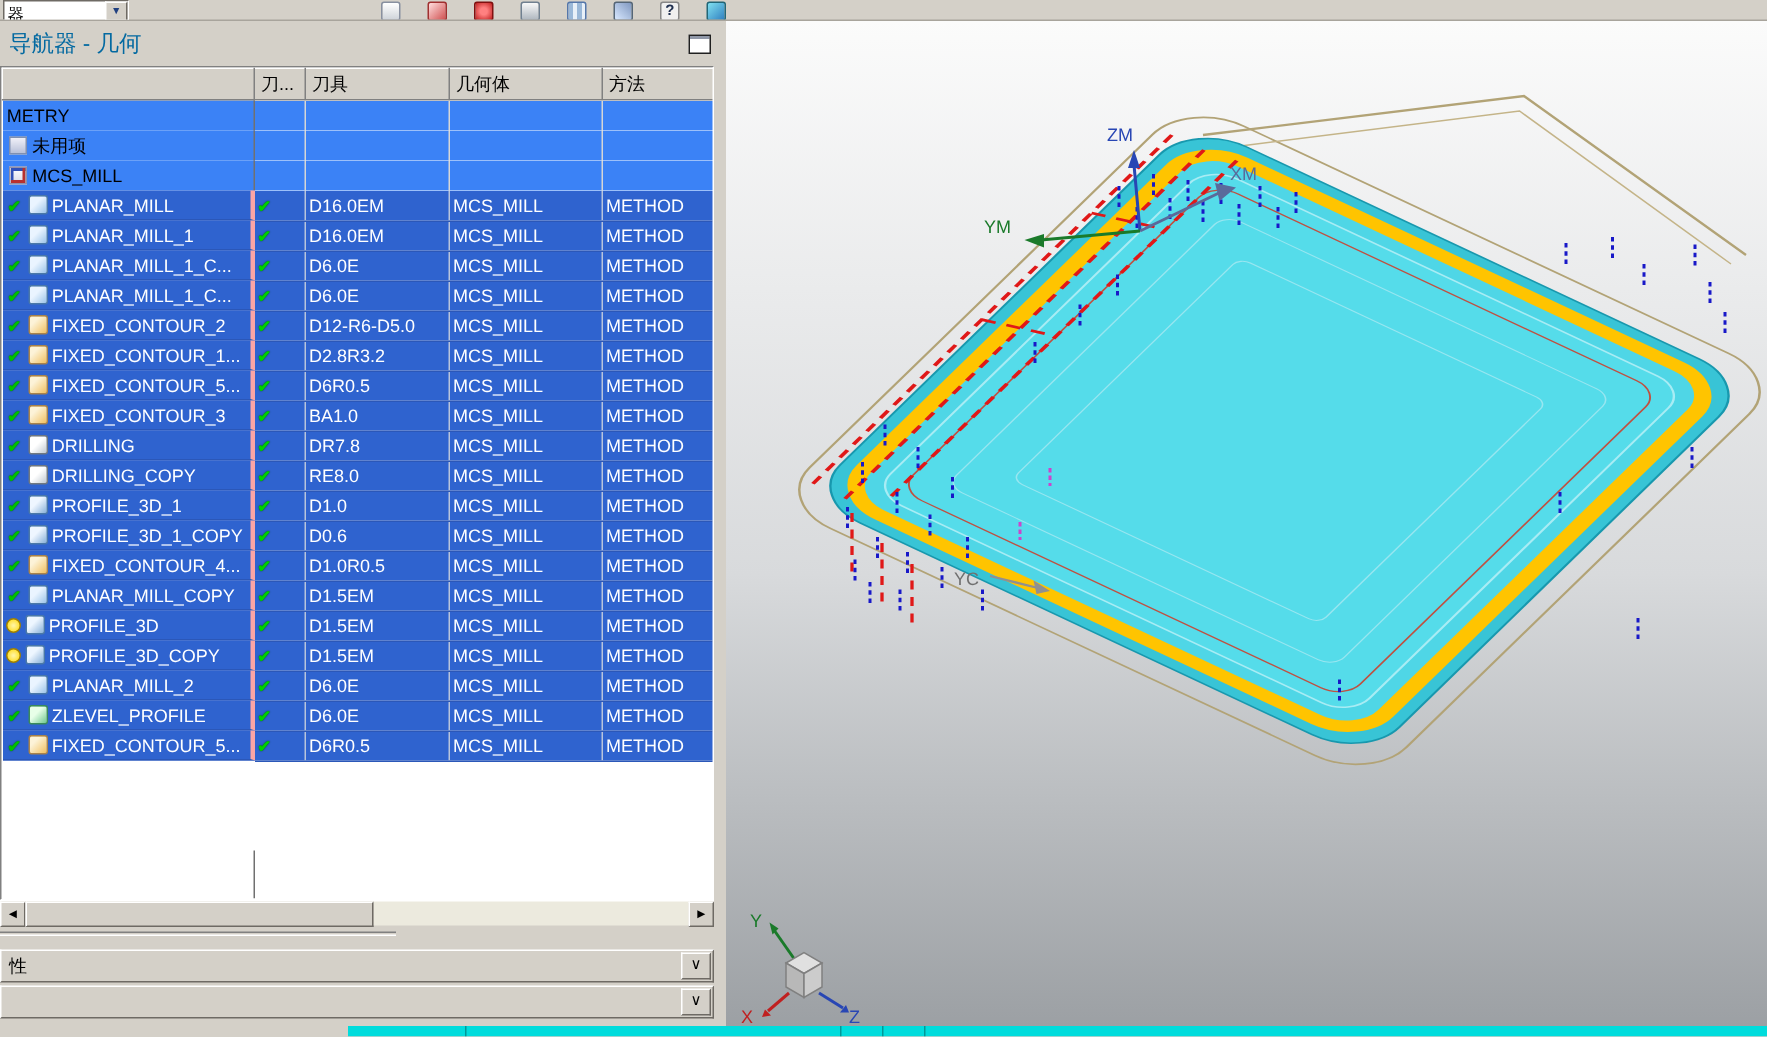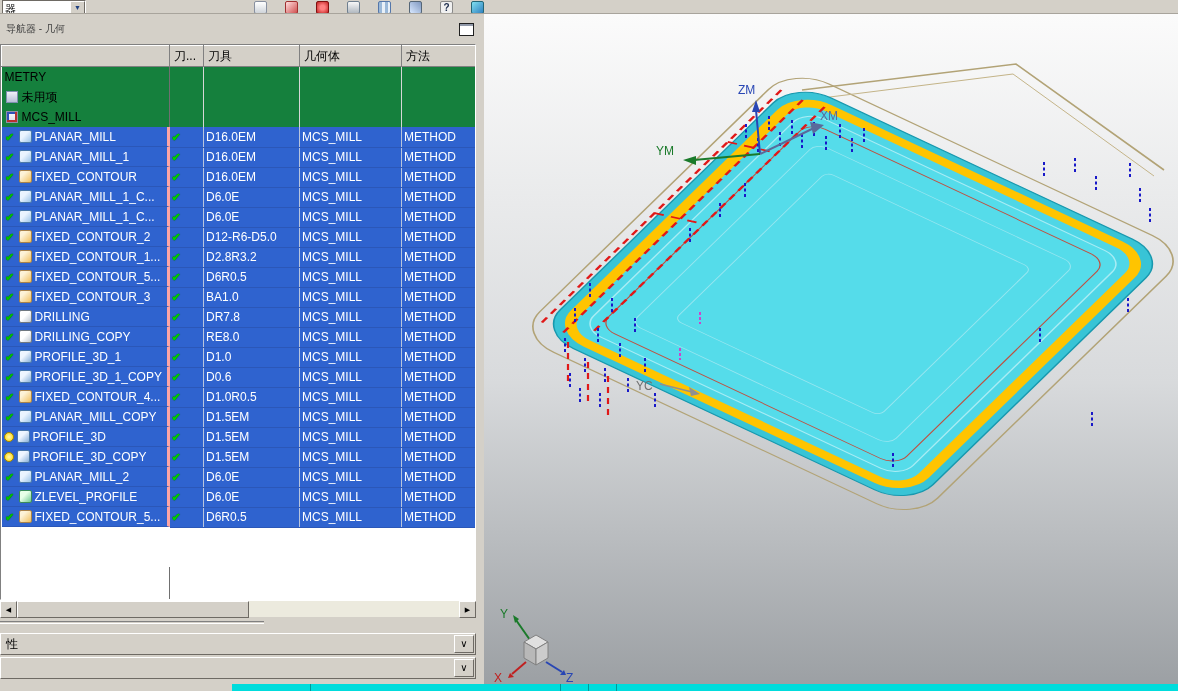--- a/index.html
+++ b/index.html
@@ -25,33 +25,33 @@
   .tb-icon.i4 { background:linear-gradient(#f8f8f8,#b0b8c0); border:1px solid #708090; }
   .tb-icon.i5 { background:repeating-linear-gradient(90deg,#9ab8d8 0 3px,#e8f0f8 3px 6px); border:1px solid #5577aa; }
   .tb-icon.i6 { background:linear-gradient(45deg,#d8e8ff,#8098c0); border:1px solid #556677; }
   .tb-icon.i7 { background:#f0f0f0; border:1px solid #888; }
   .tb-icon.i7::before { content:"?"; font-weight:bold; }
   .tb-icon.i8 { background:linear-gradient(135deg,#80e0f0,#3080c0); border:1px solid #226677; }
 
   
   .left-panel { position:absolute; left:0; top:14px; width:484px; height:670px; background:#d4d0c8; }
   .panel-title-row { height:30px; display:flex; align-items:center; justify-content:space-between; padding:0 10px 0 6px; }
-  .panel-title { font-size:10px; color:#404040; white-space:nowrap; }
+  .panel-title { font-size:15px; color:#0369a1; white-space:nowrap; }
   .restore-btn { width:15px; height:13px; background:#fff; border:1px solid #202020;
                  box-shadow:inset 0 2px 0 #9098a8; cursor:pointer; }
 
   .grid-box { position:relative; width:476px; height:556px; background:#fff;
               border-top:1px solid #808080; border-left:1px solid #808080;
               border-right:1px solid #fff; border-bottom:1px solid #fff; overflow:hidden; }
   table { border-collapse:collapse; table-layout:fixed; width:475px; font-size:12px; }
   th { height:21px; background:#d4d0c8; font-weight:normal; text-align:left; padding:0 4px;
        border-top:1px solid #fff; border-left:1px solid #fff; border-right:1px solid #808080; border-bottom:1px solid #808080;
        white-space:nowrap; overflow:hidden; }
   td { height:20px; padding:0 2px; white-space:nowrap; overflow:hidden; font-size:12px; }
-  tr.tree-row td { background:#15803d; color:#000; border-right:1px solid #d6d6d6; }
+  tr.tree-row td { background:#3b82f6; color:#000; border-right:1px solid #d6d6d6; }
   tr.tree-row td:first-child { border-right:1px solid #707070; }
   tr.op-row td { background:#2f63cf; color:#fff; border-right:1px solid #b8c4dc; border-bottom:1px solid #2b57b8; }
   tr.op-row td:first-child { border-right:3px solid #fca5a5; }
   .cell-name { display:flex; align-items:center; gap:3px; }
   .tree-name { padding-left:1px; }
   .icon-unused { display:inline-block; width:12px; height:12px; background:linear-gradient(#f0f0f8,#b8c0d8); border:1px solid #8090b0; margin-left:2px; }
   .icon-mcs { display:inline-block; width:12px; height:12px; background:linear-gradient(#ffffff,#d8d8e8); border:1px solid #9090a8; margin-left:2px;
               box-shadow:inset -2px -2px 0 #b8302f, inset 2px 2px 0 #3050b8; }
   .op-status { display:inline-block; width:12px; height:13px; text-align:center; }
   .op-status.st-check::before { content:"\2714"; color:#00c000; font-weight:bold; font-size:11px; text-shadow:0 0 1px #004000; }
@@ -201,31 +201,20 @@
       <span class="op-status st-check"></span>
       <span class="op-type-icon t-planar"></span>
       <span class="op-name">PLANAR_MILL_1</span>
     </td>
     <td class="cell-chk"><span class="chk-icon"></span></td>
     <td class="cell-tool">D16.0EM</td>
     <td class="cell-geom">MCS_MILL</td>
     <td class="cell-method">METHOD</td>
   </tr>
 
-  <tr class="op-row">
-    <td class="cell-name">
-      <span class="op-status st-check"></span>
-      <span class="op-type-icon t-contour"></span>
-      <span class="op-name">FIXED_CONTOUR</span>
-    </td>
-    <td class="cell-chk"><span class="chk-icon"></span></td>
-    <td class="cell-tool">D16.0EM</td>
-    <td class="cell-geom">MCS_MILL</td>
-    <td class="cell-method">METHOD</td>
-  </tr>
 
   <tr class="op-row">
     <td class="cell-name">
       <span class="op-status st-check"></span>
       <span class="op-type-icon t-planar"></span>
       <span class="op-name">PLANAR_MILL_1_C...</span>
     </td>
     <td class="cell-chk"><span class="chk-icon"></span></td>
     <td class="cell-tool">D6.0E</td>
     <td class="cell-geom">MCS_MILL</td>

